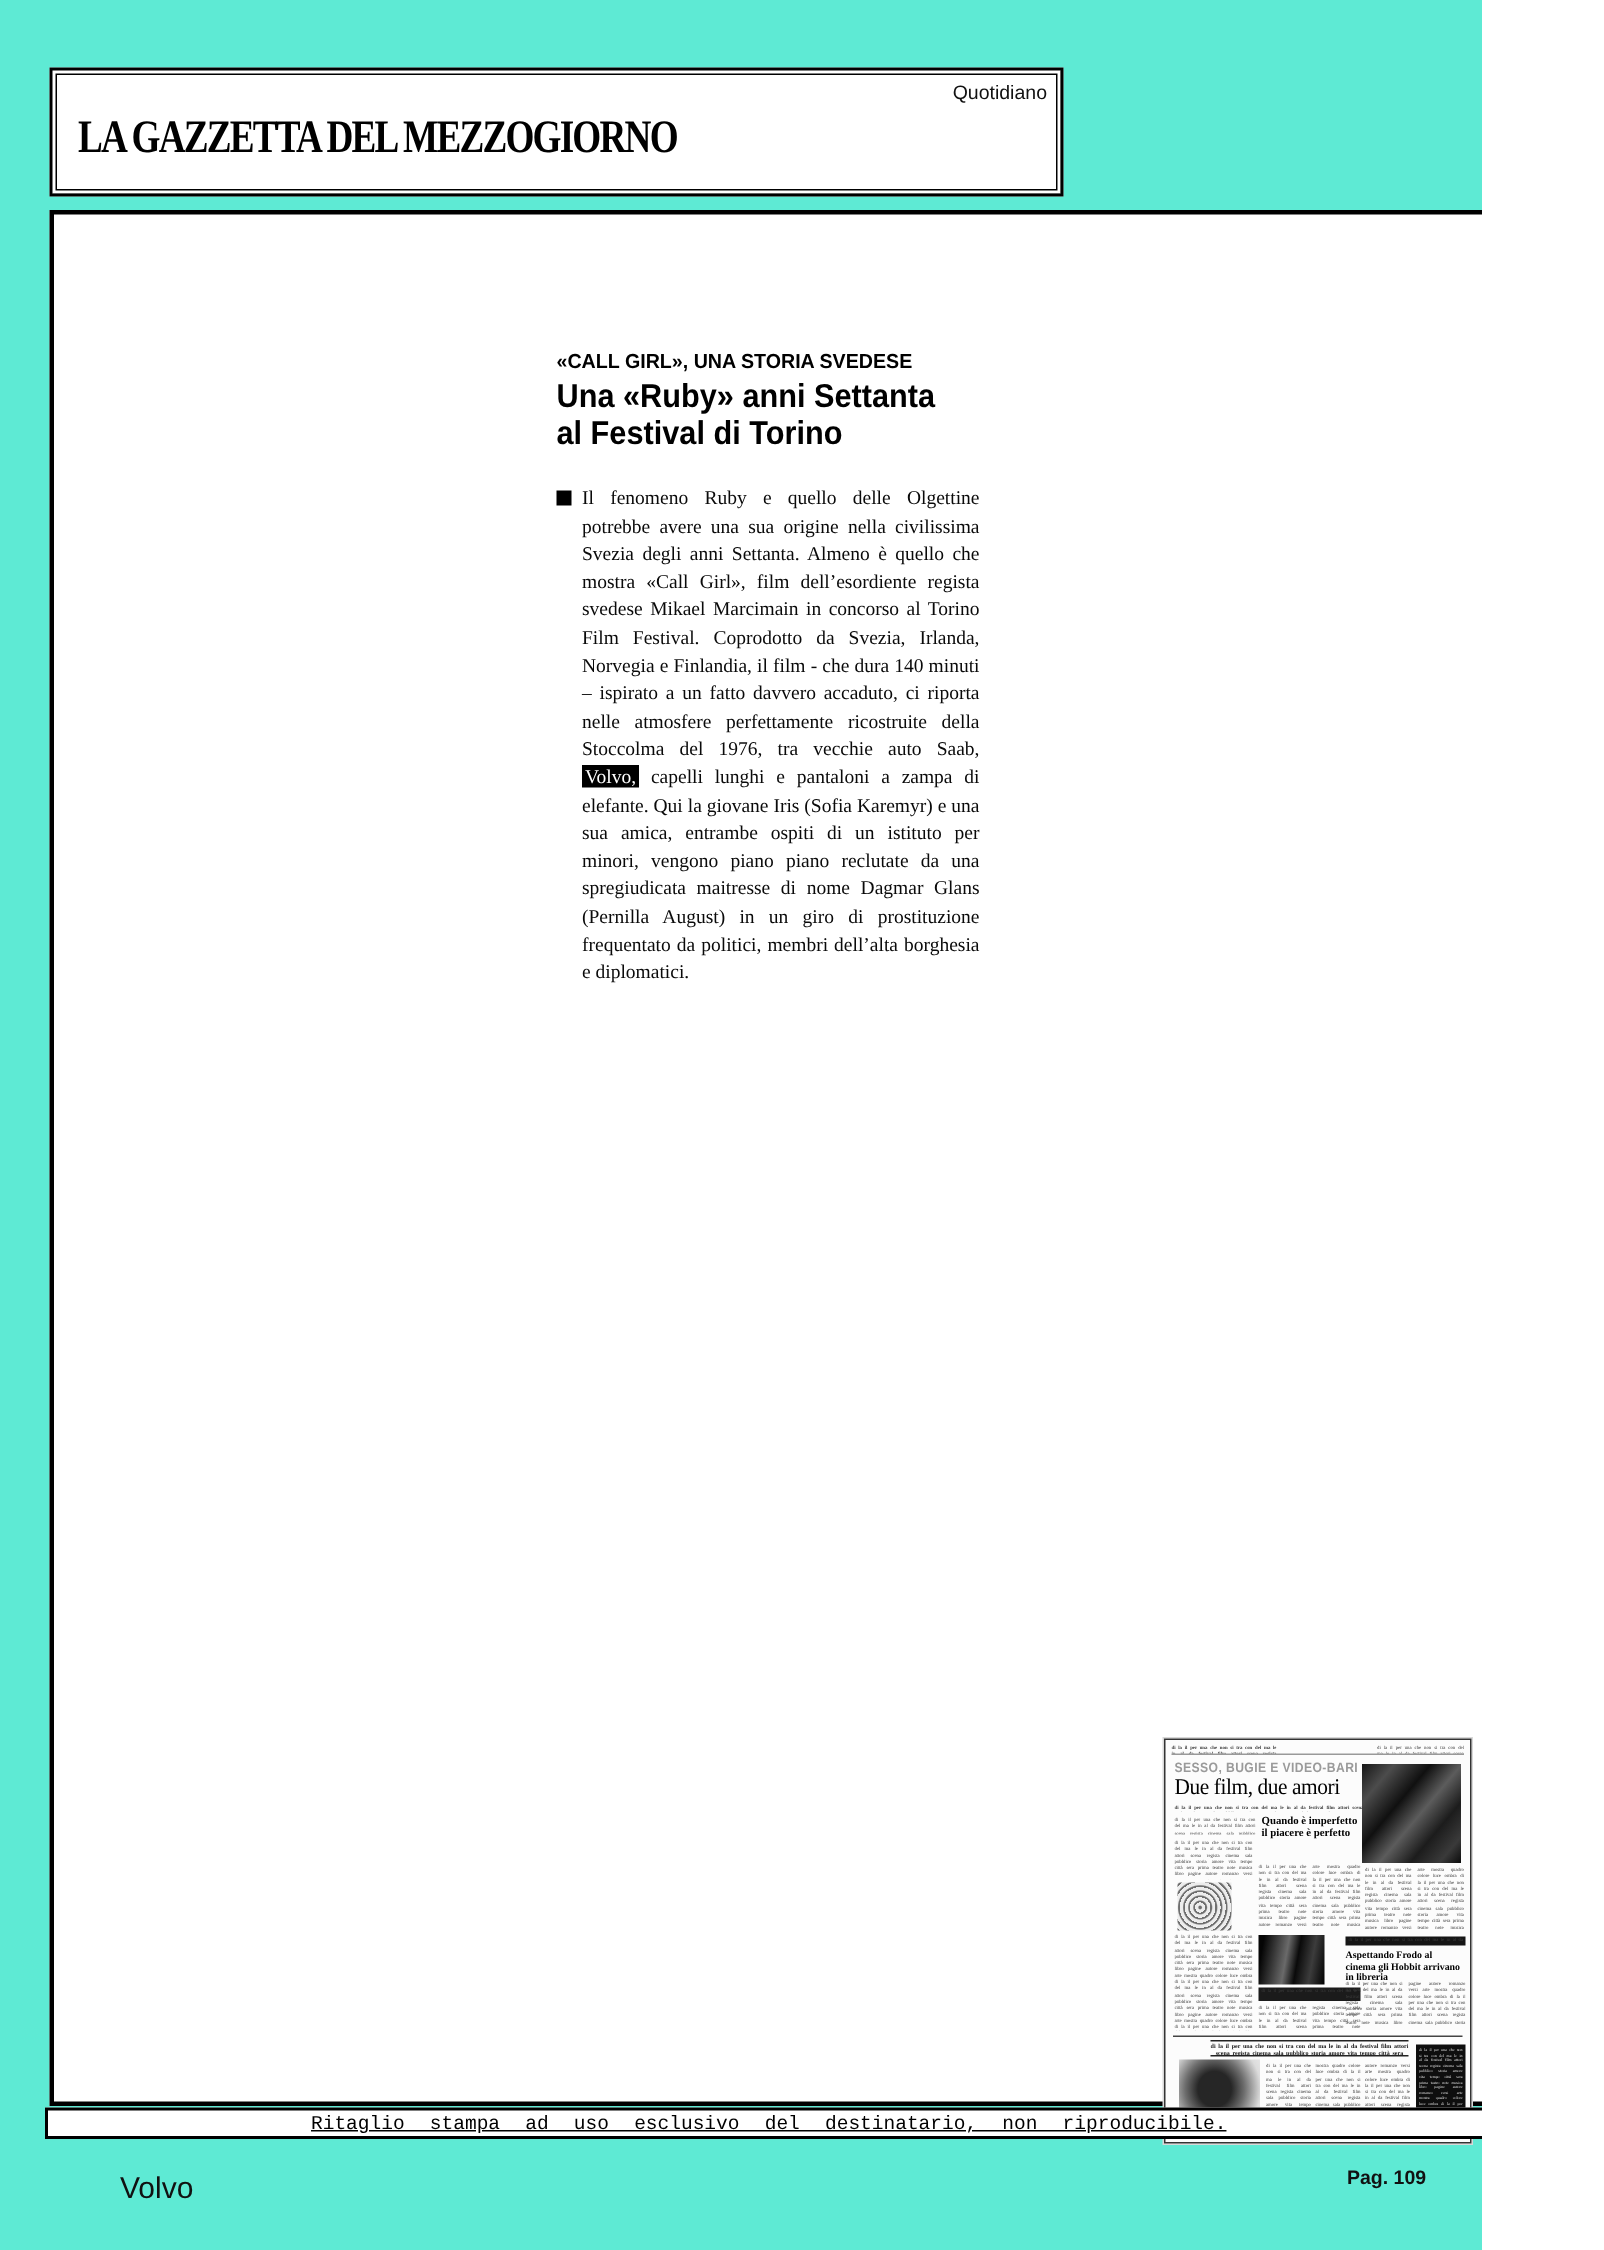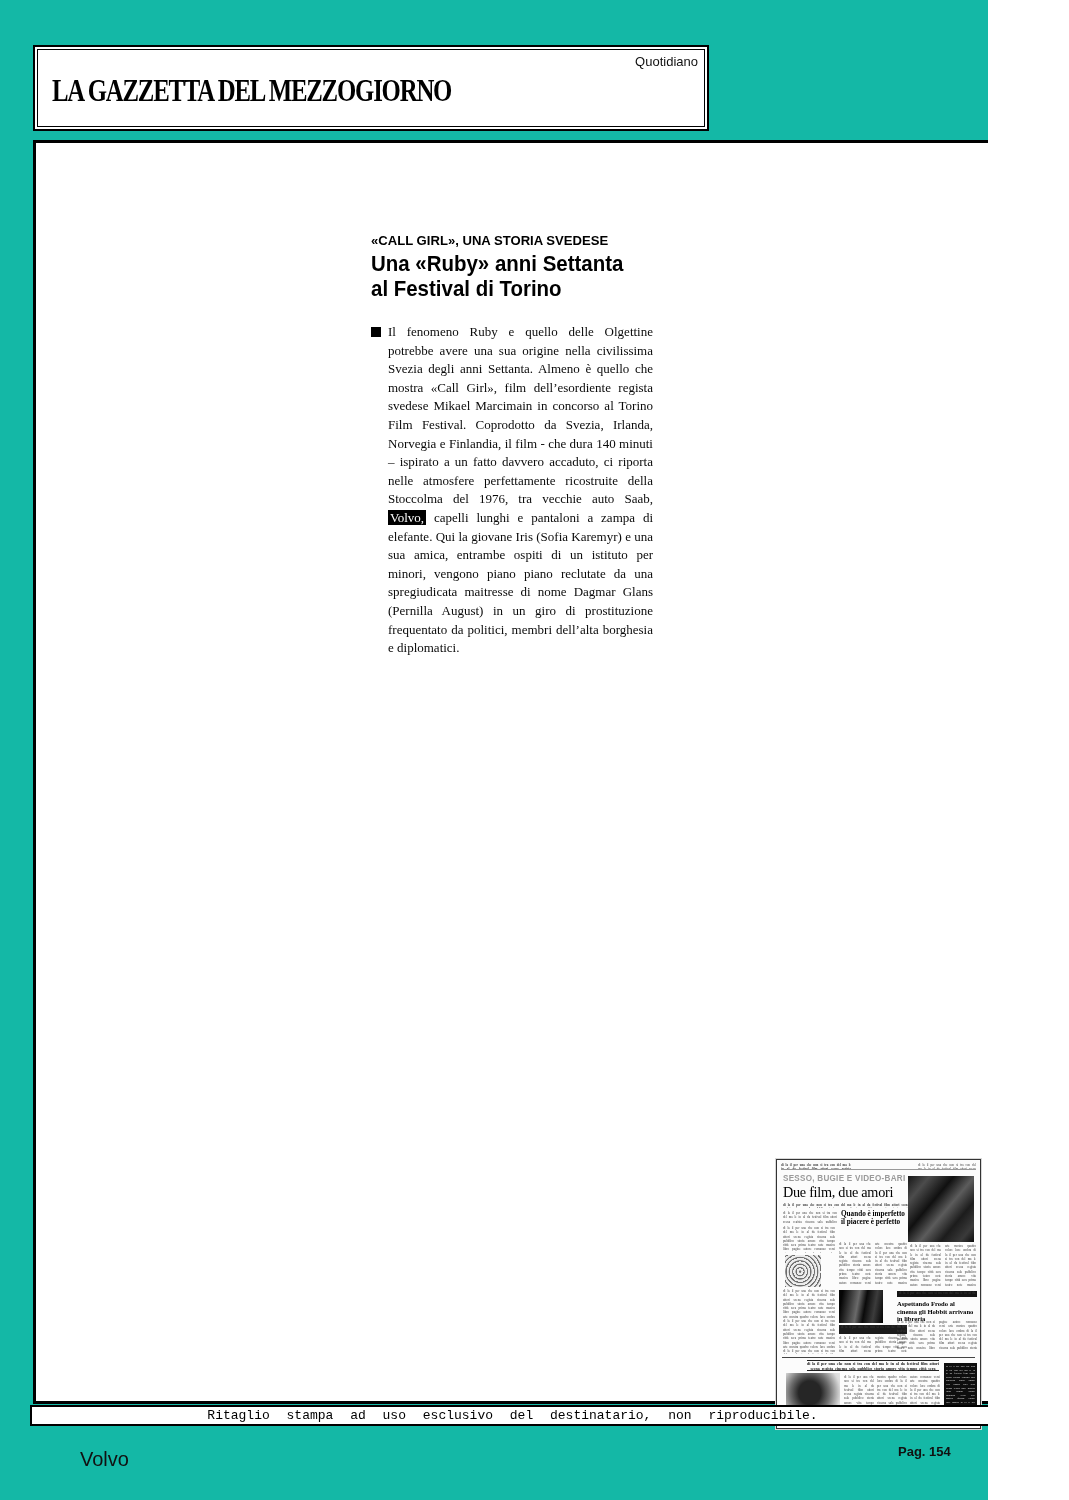--- a/index.html
+++ b/index.html
@@ -1,18 +1,18 @@
 <!DOCTYPE html>
 <html><head>
 <meta charset="utf-8">
 <style>
   * { margin:0; padding:0; box-sizing:border-box; }
   html,body { background:#ffffff; }
   body { font-family:"Liberation Sans", sans-serif; }
-  .page { position:relative; width:988px; height:1500px; background:#14b8a6; overflow:hidden; }
+  .page { position:relative; width:988px; height:1500px; background:#5eead4; overflow:hidden; }
 
   
   .hdr-box { position:absolute; background:#fff; border:2px solid #000;
              box-shadow: inset 0 0 0 2px #fff, inset 0 0 0 3px #000; }
   .hdr-left { left:33px; top:45px; width:676px; height:86px; }
   .hdr-right { left:721px; top:45px; width:273px; height:86px; }
   .logo { position:absolute; left:17px; top:26px; font-family:"Liberation Serif", serif;
           font-weight:bold; font-size:31px; letter-spacing:-1.5px; transform:scaleX(.80);
           transform-origin:left center; white-space:nowrap; color:#000; }
   .quotidiano { position:absolute; right:9px; top:7px; font-size:13px; color:#111; }
@@ -92,21 +92,21 @@
                 padding:2px; text-align:justify; }
 
   
   .vert { position:absolute; transform:rotate(-90deg); transform-origin:left top; white-space:nowrap; }
   .ecostampa { left:1000px; top:249px; font-size:12.5px; color:#111; letter-spacing:.3px; }
   .clipcode { left:997px; top:1404px; font-size:11px; color:#2e2e2e; }
 
   
   .strip { position:absolute; left:30px; top:1405px; width:965px; height:21px;
            border:2px solid #000; background:#fff; display:flex; align-items:center;
-           justify-content:center; }
+           justify-content:center;text-decoration:underline; }
   .strip-text { font-family:"Liberation Mono", monospace; font-size:13px; color:#000;
                 word-spacing:9px; white-space:nowrap; }
   .client { position:absolute; left:80px; top:1448px; font-size:20px; color:#111; }
   .pageref { position:absolute; left:898px; top:1444px; font-size:13px; font-weight:bold; color:#111; }
 </style>
 </head>
 <body>
 
 <div class="page">
 
@@ -162,15 +162,15 @@
     </div>
   </div>
 
   <div class="vert ecostampa">www.ecostampa.it</div>
   <div class="vert clipcode">094683</div>
 
   <div class="strip">
     <span class="strip-text">Ritaglio stampa ad uso esclusivo del destinatario, non riproducibile.</span>
   </div>
   <div class="client">Volvo</div>
-  <div class="pageref">Pag. 154</div>
+  <div class="pageref">Pag. 109</div>
 
 </div>
 
 </body></html>

